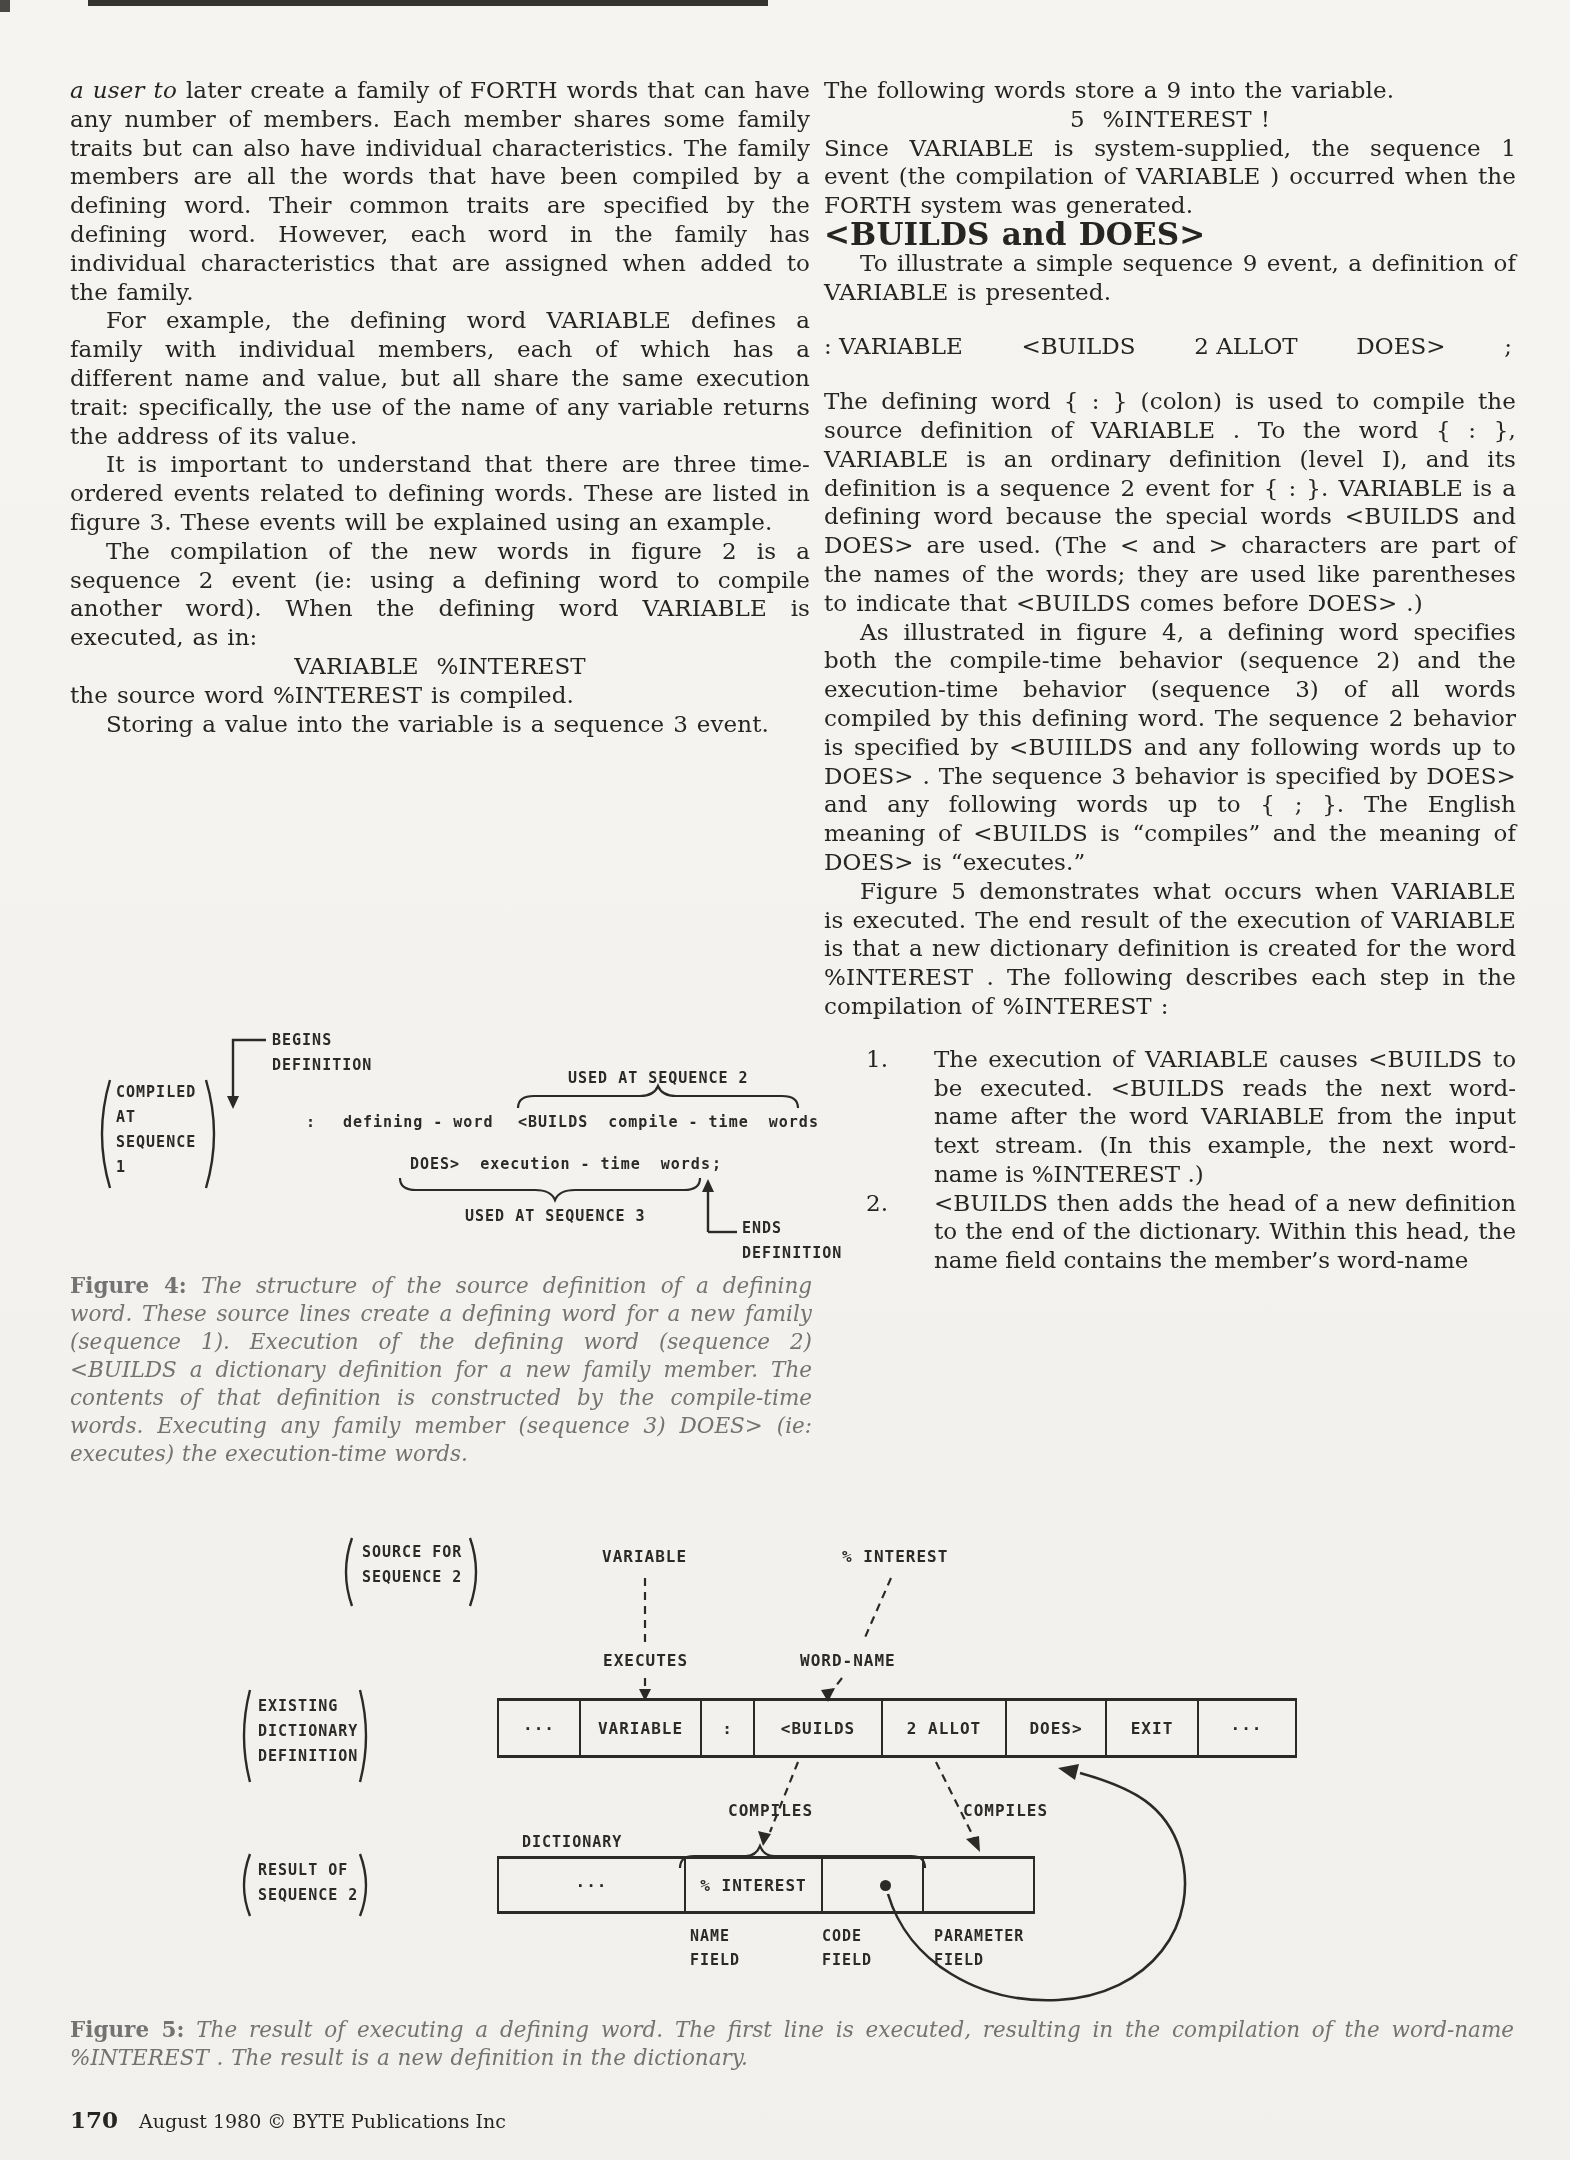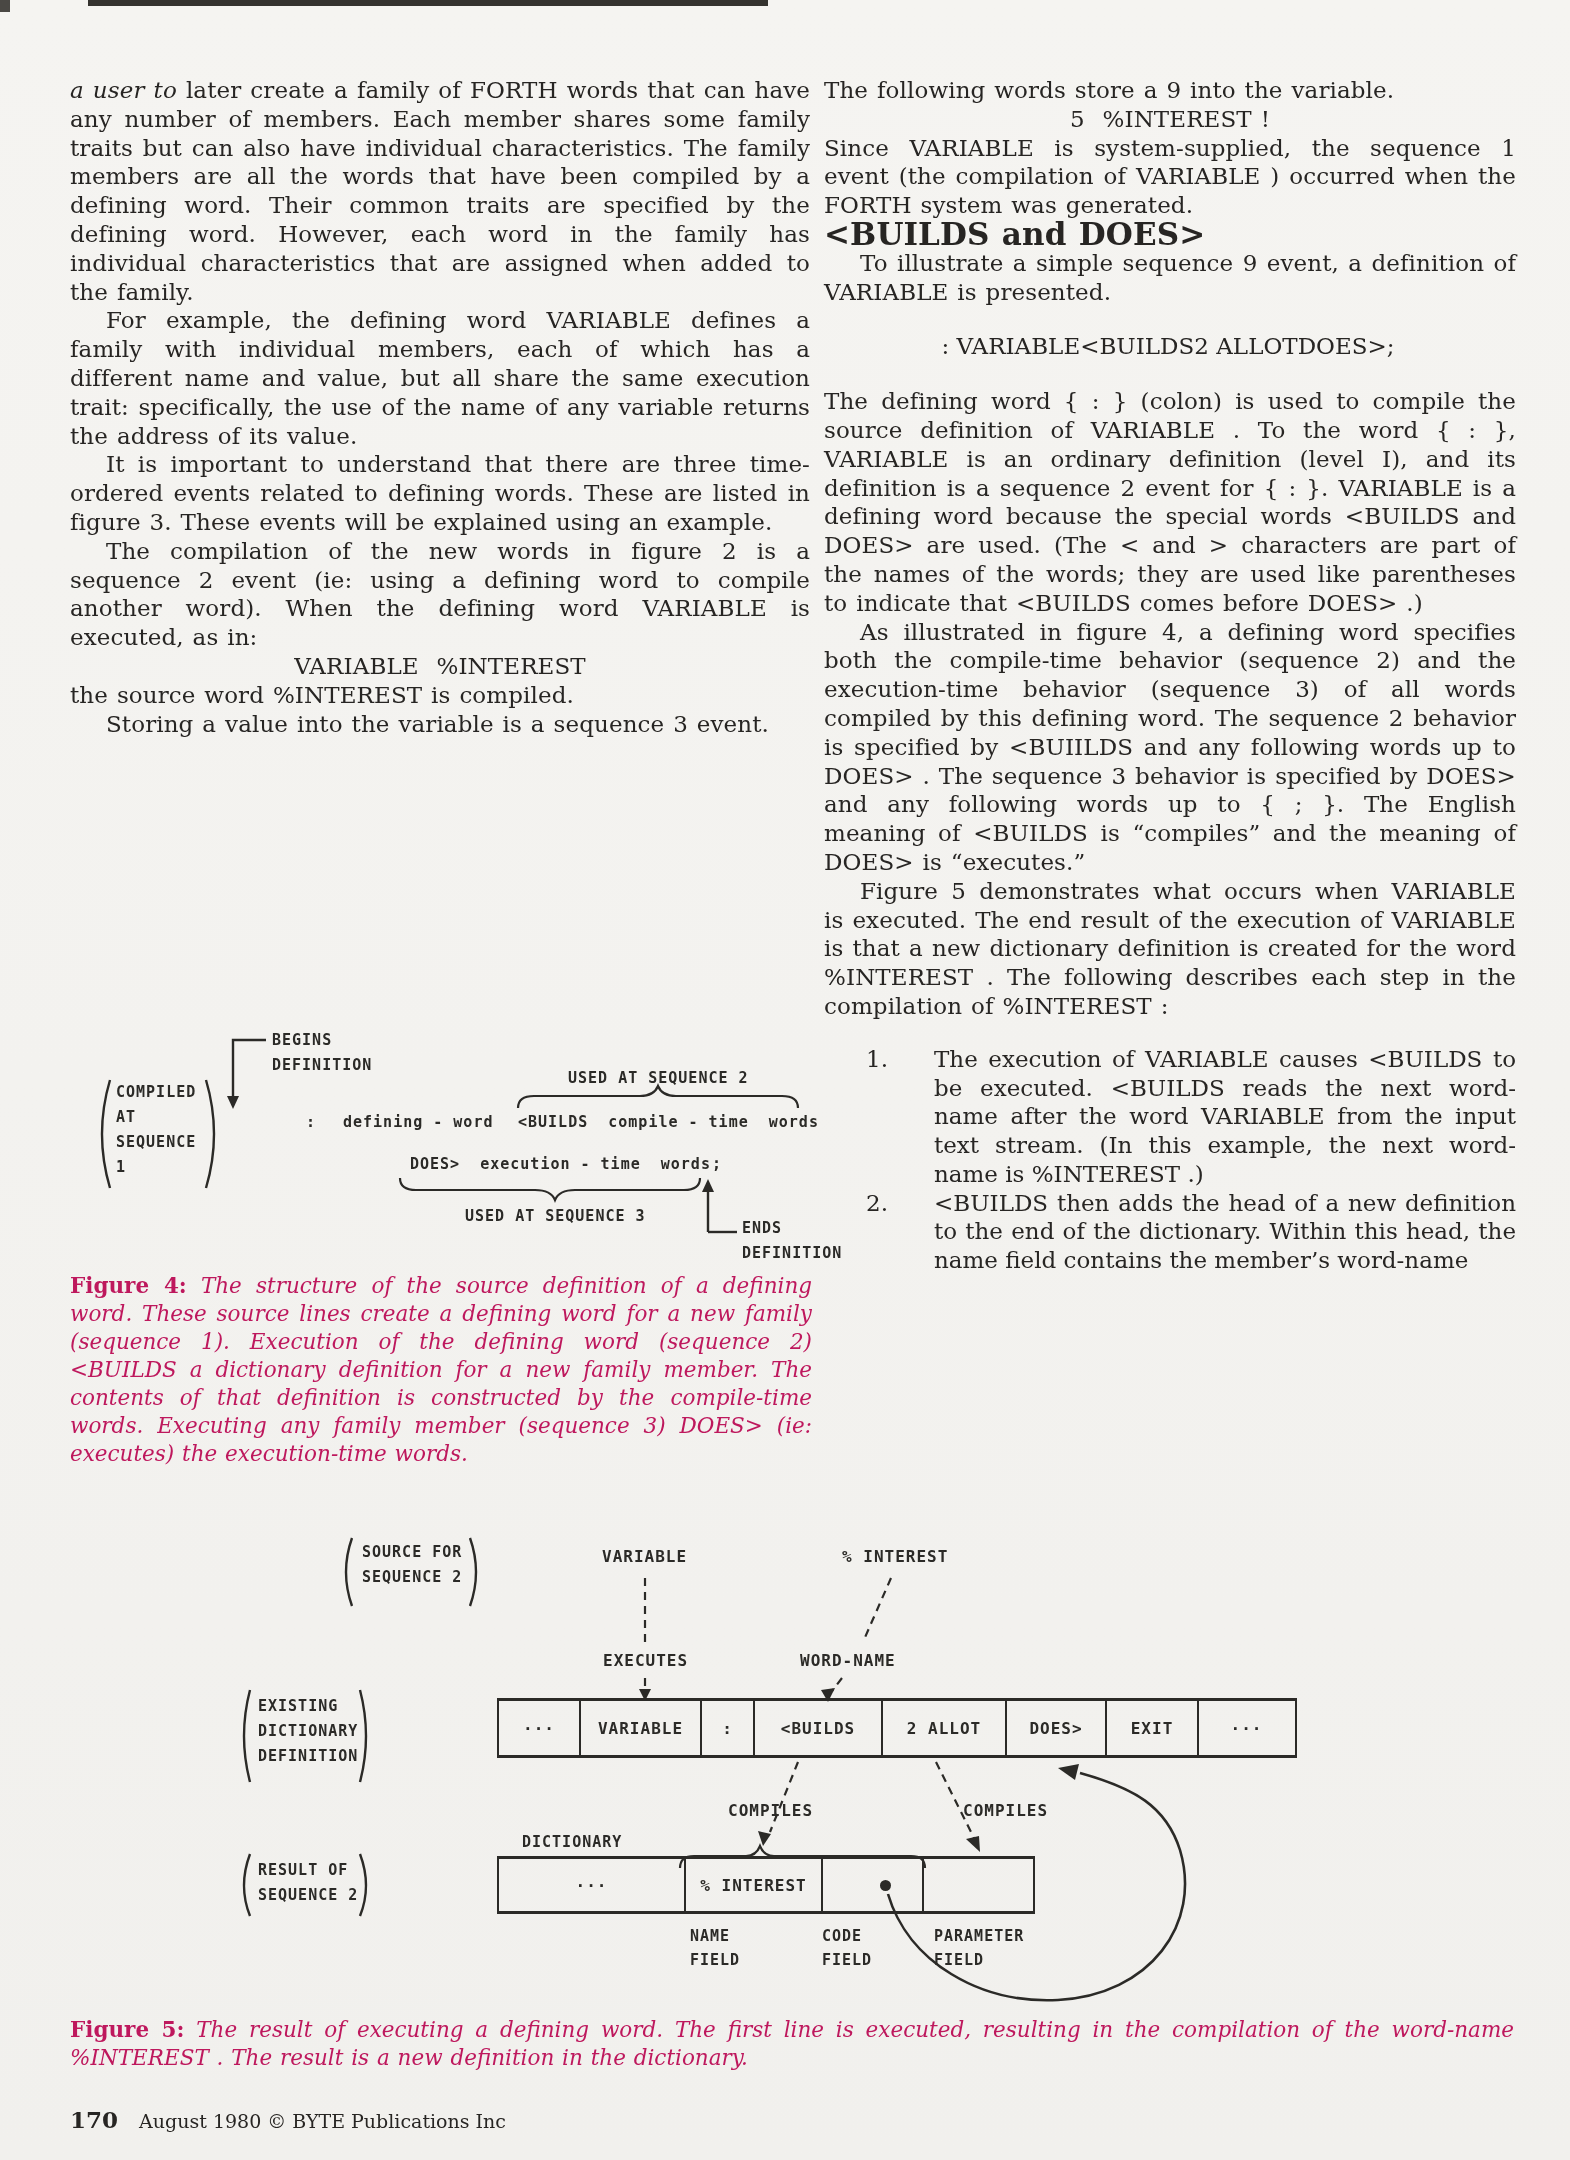--- a/index.html
+++ b/index.html
@@ -2,41 +2,41 @@
 <html><head>
 <meta charset="utf-8">
 <style>
   html,body{margin:0;padding:0;}
   body{width:1570px;height:2160px;position:relative;background:linear-gradient(#f5f4f1,#f1f0ed);
        font-family:"DejaVu Serif",serif;color:#272523;overflow:hidden;}
   .col{position:absolute;top:76px;font-size:23px;line-height:28.8px;text-align:justify;color:#272523;}
   .col p{margin:0;word-spacing:1.5px;letter-spacing:0.1px;}
   .indent{text-indent:36px;}
   .codecenter{text-align:center;margin:26px 0;white-space:pre;}
-  .codeflex{display:flex;justify-content:center;margin:26px 0 26px 0;padding-right:4px;}
+  .codeflex{display:flex;justify-content:space-between;margin:26px 0 26px 0;padding-right:4px;}
   .codeflex span{white-space:pre;}
   .bhead{font-weight:bold;font-size:31px;margin:12px 0 5px 0;letter-spacing:0.3px;text-align:left;}
   .lrow{display:flex;}
   .lnum{flex:0 0 68px;margin-left:42px;}
   .ltext{flex:1;text-align:justify;}
   .dlabel{position:absolute;font-family:"DejaVu Sans Mono",monospace;font-weight:bold;color:#2b2a27;}
   .f16{font-size:16px;letter-spacing:1px;line-height:26px;}
   .f15{font-size:15px;letter-spacing:1px;line-height:25px;}
   .lh24{line-height:24px;}
   .pre{white-space:pre-line;}
   .preS{white-space:pre;}
   .dictrow{position:absolute;display:flex;border:2.5px solid #2b2a27;border-top-width:3.5px;
            border-bottom-width:3.5px;box-sizing:border-box;background:transparent;}
   .dcell{display:flex;align-items:center;justify-content:center;border-right:2.5px solid #2b2a27;
          box-sizing:border-box;font-family:"DejaVu Sans Mono",monospace;font-weight:bold;
          font-size:16px;letter-spacing:1px;color:#2b2a27;}
   .dcell:last-child{border-right:none;}
   .dot{position:absolute;width:11px;height:11px;border-radius:50%;background:#2b2a27;}
   .caption{position:absolute;font-style:italic;font-size:21.5px;line-height:28px;text-align:justify;
-           color:#be185d;word-spacing:1px;}
+           color:#737373;word-spacing:1px;}
   .caption b{font-style:normal;font-weight:bold;}
   .footer{position:absolute;}
   .pgnum{font-weight:bold;font-size:23px;}
   .credit{font-size:19px;}
   svg.overlay{position:absolute;left:0;top:0;pointer-events:none;}
   .strip{position:absolute;background:#35332f;}
 </style>
 </head>
 <body>
 

